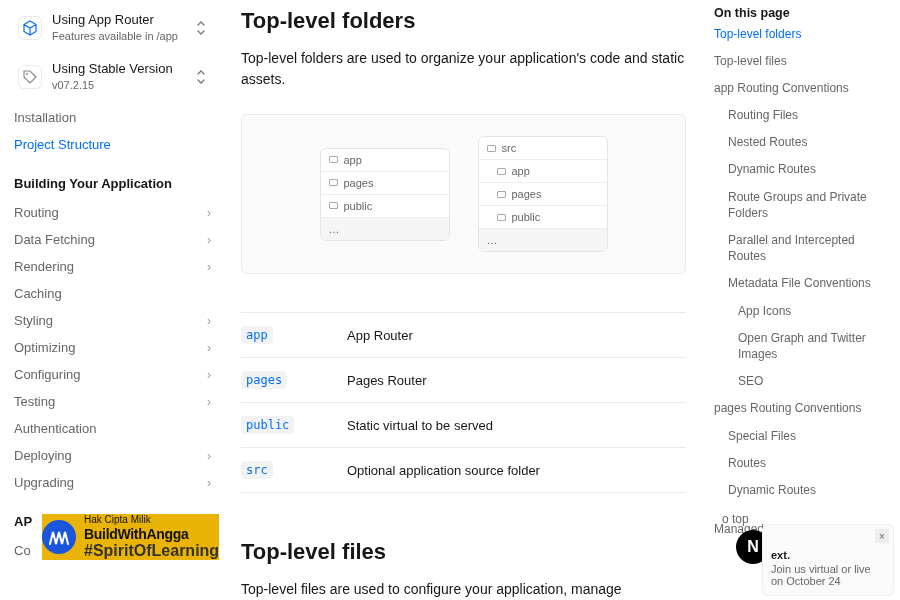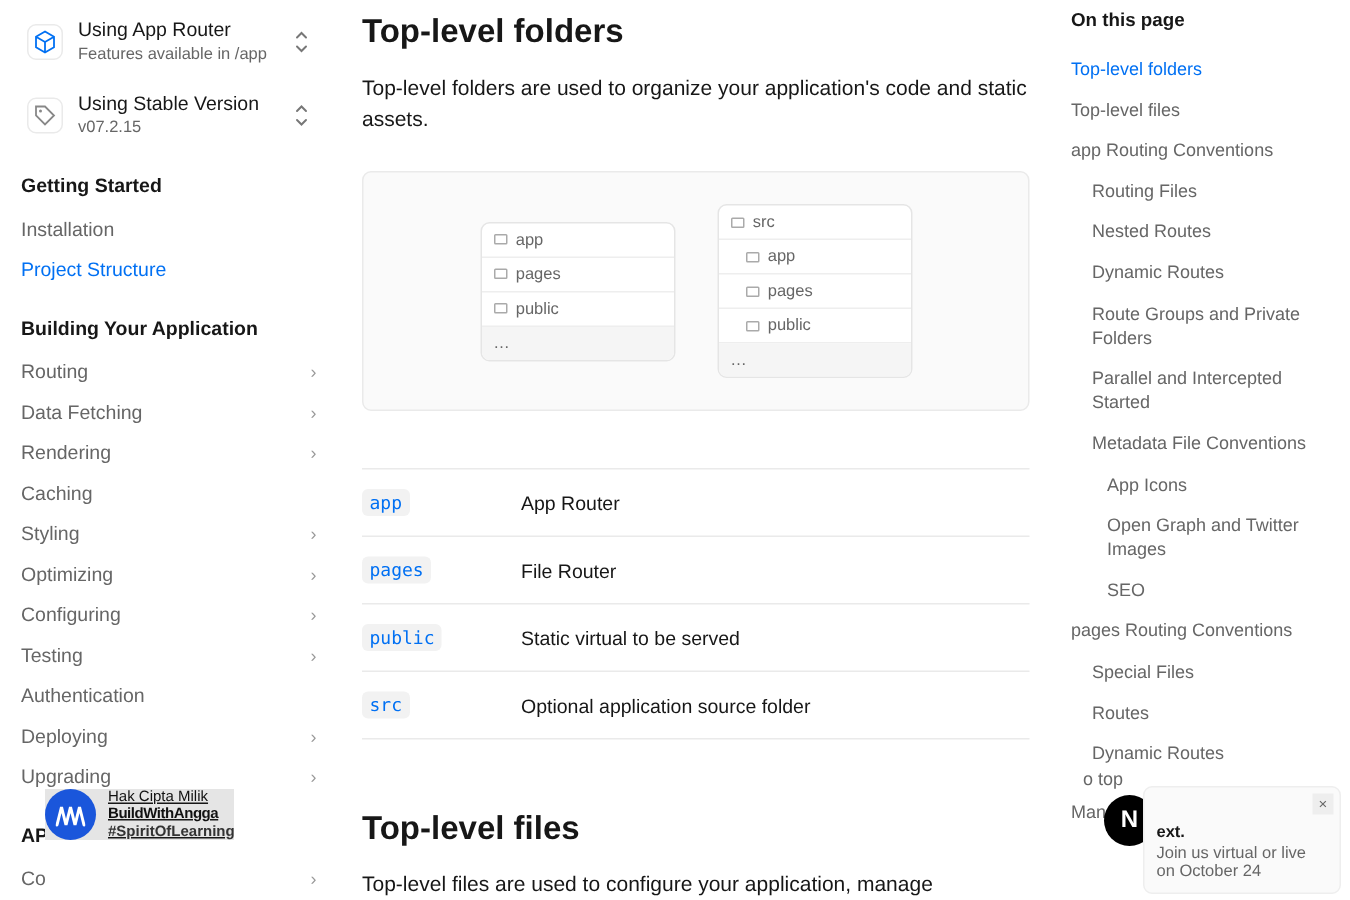--- a/index.html
+++ b/index.html
@@ -138,21 +138,20 @@
   font-size: 12px;
   color: #666;
   flex-shrink: 0;
   overflow-y: auto;
   position: relative;
 }
 .toc-title {
   font-size: 12.5px;
   font-weight: 600;
   color: #171717;
-  margin-bottom: 12px;
 }
 .toc-item {
   padding: 5.5px 0;
   cursor: pointer;
   line-height: 1.35;
 }
 .toc-item.i1 { padding-left: 14px; }
 .toc-item.i2 { padding-left: 24px; }
 .toc-item.active { color: #0070f3; }
 .toc-link { display: flex; align-items: center; gap: 5px; }
@@ -209,41 +208,40 @@
   right: 30px;
   bottom: 30px;
   width: 44px;
   height: 44px;
   display: flex;
   align-items: center;
   justify-content: center;
 }
 .watermark {
   position: absolute;
-  left: 30px;
+  left: 42px;
   bottom: 40px;
   display: flex;
   align-items: center;
   gap: 8px;
-  background: #e5e5e5;
-  text-decoration: underline;
+  background: #eab308;
 }
 .wm-circle {
   width: 34px;
   height: 34px;
   background: #1a56db;
   border-radius: 50%;
   display: flex;
   align-items: center;
   justify-content: center;
 }
 .wm-text { line-height: 1.15; }
 .wm-text .l1 { font-size: 10px; color: #111; }
-.wm-text .l2 { font-size: 10px; font-weight: 800; color: #111; letter-spacing: -0.3px; }
-.wm-text .l3 { font-size: 10px; font-weight: 600; color: #333; }
+.wm-text .l2 { font-size: 14px; font-weight: 800; color: #111; letter-spacing: -0.3px; }
+.wm-text .l3 { font-size: 16px; font-weight: 600; color: #333; }
 </style>
 </head>
 <body>
 
 <aside class="sidebar">
   <div id="switchers-container">
       <div class="switcher">
         <div class="sw-icon">
           <svg width="16" height="16" viewBox="0 0 16 16">
             <path d="M8 1 L14 4.5 L14 11.5 L8 15 L2 11.5 L2 4.5 Z M2 4.5 L8 8 L14 4.5 M8 8 L8 15" fill="none" stroke="#0070f3" stroke-width="1.2"></path>
@@ -271,21 +269,20 @@
   <div class="sw-sub">v07.2.15</div>
         </div>
   <div class="sw-chev">
           <svg width="12" height="16" viewBox="0 0 12 16">
             <path d="M3 5 L6 2 L9 5 M3 11 L6 14 L9 11" fill="none" stroke="#777" stroke-width="1.3" stroke-linecap="round"></path>
           </svg>
         </div>
       </div>
     </div>
   <div id="nav-container">
-      <div class="nav-section-title">Getting Started</div>
       <div class="nav-item no-chev">
         <span>Installation</span>
       </div>
       <div class="nav-item active no-chev">
         <span>Project Structure</span>
       </div>
       <div class="nav-section-title">Building Your Application</div>
       <div class="nav-item">
         <span>Routing</span>
         <span class="chev">›</span>
@@ -382,21 +379,21 @@
       </div>
   </div>
 
   <div id="table-container">
       <div class="table-row">
         <div class="code-col"><span class="code">app</span></div>
         <div class="desc-col">App Router</div>
       </div>
       <div class="table-row">
         <div class="code-col"><span class="code">pages</span></div>
-        <div class="desc-col">File Router</div>
+        <div class="desc-col">Pages Router</div>
       </div>
       <div class="table-row">
         <div class="code-col"><span class="code">public</span></div>
         <div class="desc-col">Static virtual to be served</div>
       </div>
       <div class="table-row">
         <div class="code-col"><span class="code">src</span></div>
         <div class="desc-col">Optional application source folder</div>
       </div>
     </div>
@@ -408,21 +405,21 @@
 <aside class="toc">
   <div class="toc-title">On this page</div>
   <div id="toc-items">
       <div class="toc-item active">Top-level folders</div>
       <div class="toc-item">Top-level files</div>
       <div class="toc-item">app Routing Conventions</div>
       <div class="toc-item i1">Routing Files</div>
       <div class="toc-item i1">Nested Routes</div>
       <div class="toc-item i1">Dynamic Routes</div>
       <div class="toc-item i1">Route Groups and Private Folders</div>
-      <div class="toc-item i1">Parallel and Intercepted Started</div>
+      <div class="toc-item i1">Parallel and Intercepted Routes</div>
       <div class="toc-item i1">Metadata File Conventions</div>
       <div class="toc-item i2">App Icons</div>
       <div class="toc-item i2">Open Graph and Twitter Images</div>
       <div class="toc-item i2">SEO</div>
       <div class="toc-item">pages Routing Conventions</div>
       <div class="toc-item i1">Special Files</div>
       <div class="toc-item i1">Routes</div>
       <div class="toc-item i1">Dynamic Routes</div>
     </div>
   <div class="toc-item toc-link" style="margin-top:12px;">

